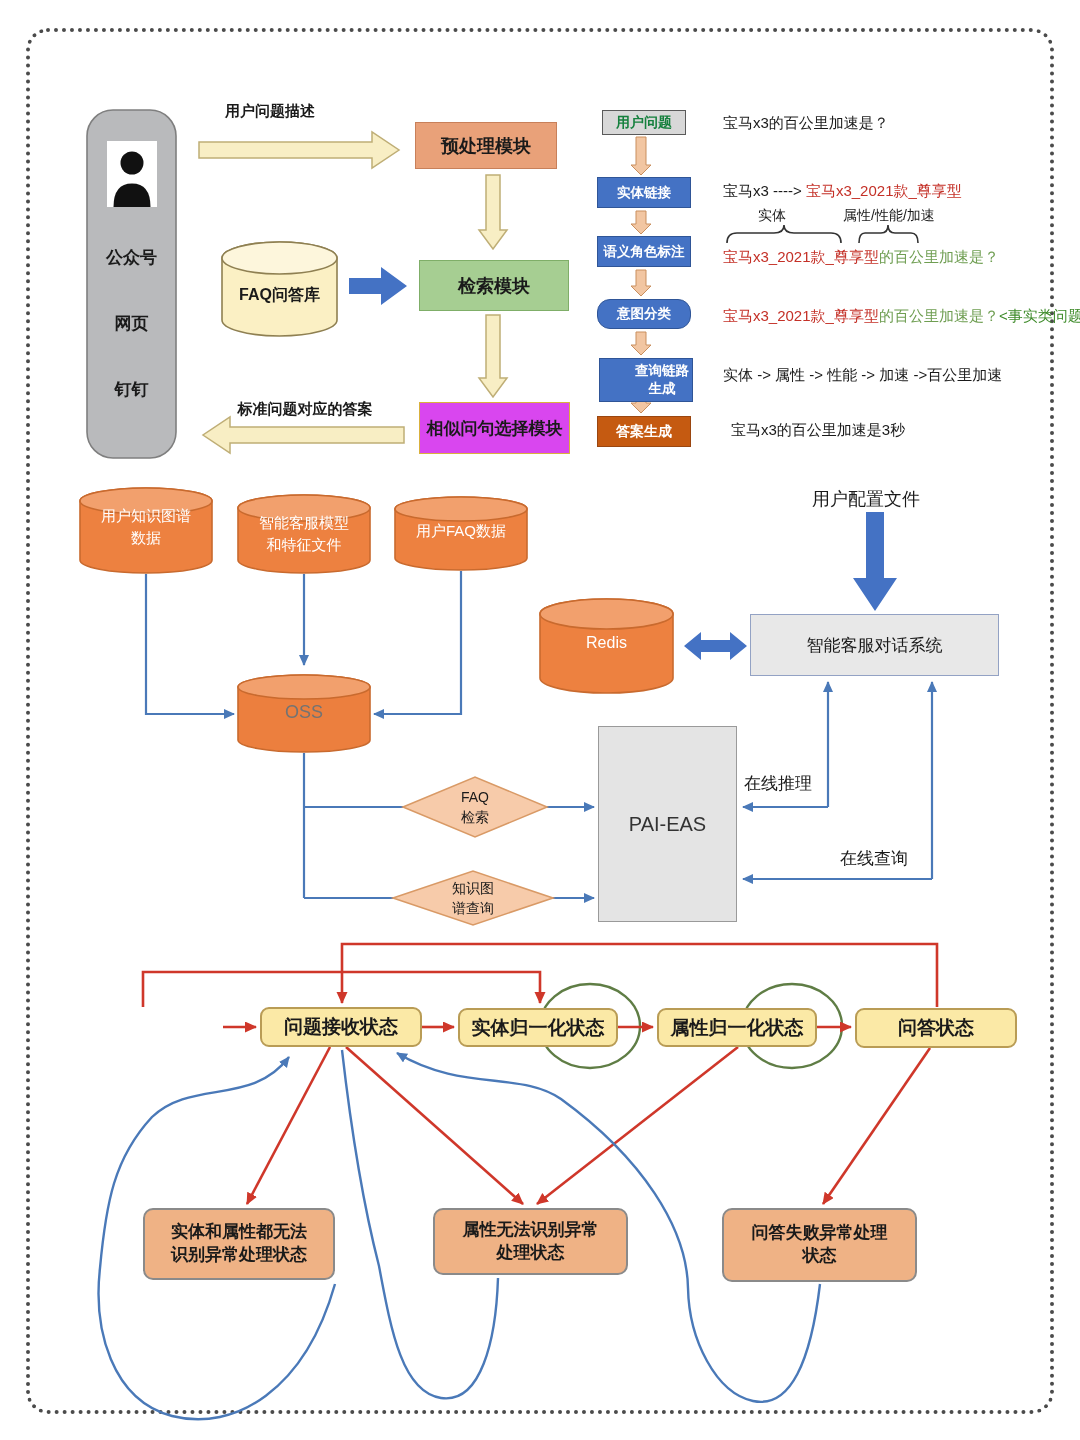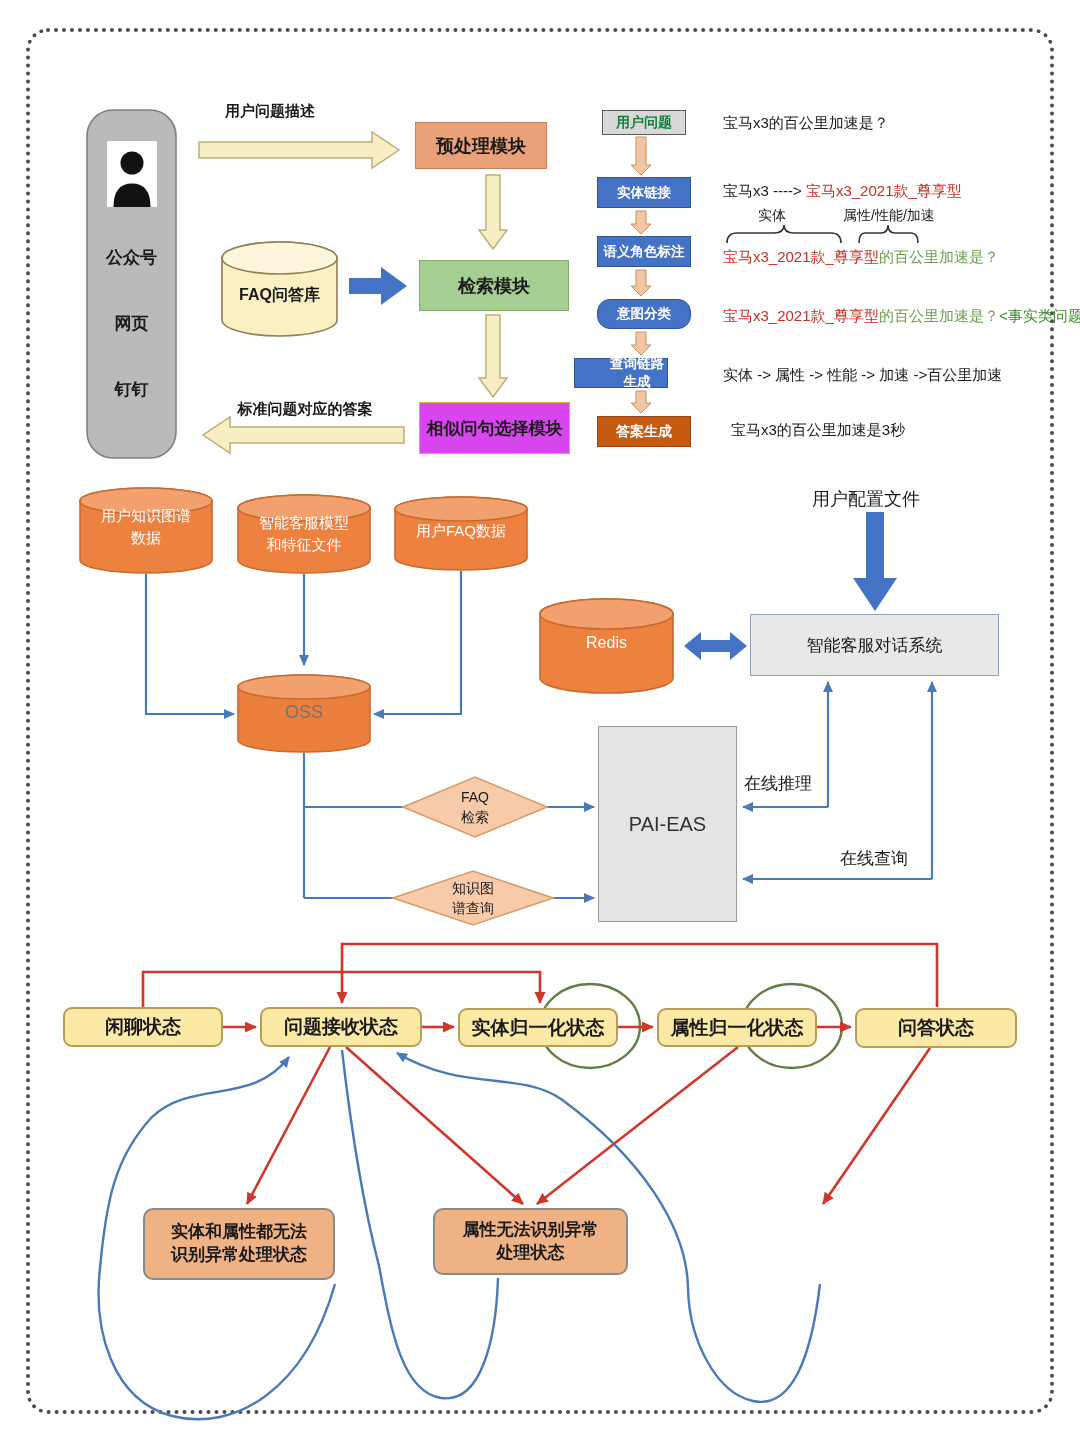--- a/index.html
+++ b/index.html
@@ -149,31 +149,31 @@
       <path d="M342,1050 C350,1120 362,1200 379,1266 C391,1330 402,1392 441,1398 C481,1404 496,1340 498,1278"></path>
       <path d="M820,1284 C811,1360 791,1409 753,1401 C716,1393 689,1340 688,1288 C687,1228 642,1158 561,1099 C521,1071 462,1092 397,1053" marker-end="url(#ab)"></path>
     </g>
   </svg>
 
   <div class="lbl bold c" style="left:87px;top:246px;width:89px;font-size:17px;">公众号</div>
   <div class="lbl bold c" style="left:87px;top:312px;width:89px;font-size:17px;">网页</div>
   <div class="lbl bold c" style="left:87px;top:378px;width:89px;font-size:17px;">钉钉</div>
 
   <div class="lbl bold c" style="left:195px;top:102px;width:150px;font-size:15px;">用户问题描述</div>
-  <div class="box b-pre bold" style="left:415px;top:122px;width:132px;height:47px;font-size:18px;">预处理模块</div>
+  <div class="box b-pre bold" style="left:415px;top:122px;width:142px;height:47px;font-size:18px;">预处理模块</div>
   <div class="lbl bold c" style="left:222px;top:285px;width:115px;font-size:16px;">FAQ问答库</div>
   <div class="box b-ret bold" style="left:419px;top:260px;width:150px;height:51px;font-size:18px;">检索模块</div>
   <div class="box b-sim bold" style="left:419px;top:402px;width:151px;height:52px;font-size:17px;">相似问句选择模块</div>
   <div class="lbl bold c" style="left:215px;top:400px;width:180px;font-size:15px;">标准问题对应的答案</div>
 
   <div class="box p-gray bold" style="left:602px;top:110px;width:84px;height:25px;font-size:14px;">用户问题</div>
   <div class="box p-blue" style="left:597px;top:177px;width:94px;height:31px;font-size:13.5px;font-weight:600;">实体链接</div>
   <div class="box p-blue" style="left:597px;top:236px;width:94px;height:31px;font-size:13.5px;font-weight:600;">语义角色标注</div>
   <div class="box p-blue" style="left:597px;top:299px;width:94px;height:30px;font-size:13.5px;font-weight:600;border-radius:13px;">意图分类</div>
-  <div class="box p-blue" style="left:574px;top:358px;width:94px;height:30px;font-size:13.5px;font-weight:600;padding-left:32px;">查询链路生成</div>
+  <div class="box p-blue" style="left:599px;top:358px;width:94px;height:44px;font-size:13.5px;font-weight:600;padding-left:32px;">查询链路生成</div>
   <div class="box p-orange" style="left:597px;top:416px;width:94px;height:31px;font-size:14px;font-weight:600;">答案生成</div>
 
   <div class="lbl ann" style="left:723px;top:114px;">宝马x3的百公里加速是？</div>
   <div class="lbl ann" style="left:723px;top:182px;"><span>宝马x3 ----&gt;</span> <span class="red">宝马x3_2021款_尊享型</span></div>
   <div class="lbl" style="left:758px;top:207px;font-size:14px;">实体</div>
   <div class="lbl" style="left:843px;top:207px;font-size:14px;">属性/性能/加速</div>
   <div class="lbl ann" style="left:723px;top:248px;"><span class="red">宝马x3_2021款_尊享型</span><span class="grn">的百公里加速是？</span></div>
   <div class="lbl ann" style="left:723px;top:307px;"><span class="red">宝马x3_2021款_尊享型</span><span class="grn">的百公里加速是？</span><span class="grn2">&lt;事实类问题:</span></div>
   <div class="lbl ann" style="left:723px;top:366px;">实体 -&gt; 属性 -&gt; 性能 -&gt; 加速 -&gt;百公里加速</div>
   <div class="lbl ann" style="left:731px;top:421px;">宝马x3的百公里加速是3秒</div>
@@ -188,23 +188,24 @@
   <div class="lbl" style="left:812px;top:487px;font-size:18px;">用户配置文件</div>
   <div class="box b-dialog" style="left:750px;top:614px;width:249px;height:62px;font-size:17px;">智能客服对话系统</div>
   <div class="box b-eas" style="left:598px;top:726px;width:139px;height:196px;font-size:20px;">PAI-EAS</div>
   <div class="lbl pre c" style="left:430px;top:788px;width:90px;font-size:14px;line-height:1.4;">FAQ
 检索</div>
   <div class="lbl pre c" style="left:428px;top:879px;width:90px;font-size:14px;line-height:1.4;">知识图
 谱查询</div>
   <div class="lbl" style="left:744px;top:772px;font-size:17px;">在线推理</div>
   <div class="lbl" style="left:840px;top:847px;font-size:17px;">在线查询</div>
 
-  <div class="box st" style="left:63px;top:1007px;width:160px;height:40px;">闲聊状态</div>
   <div class="box st" style="left:260px;top:1007px;width:162px;height:40px;">问题接收状态</div>
   <div class="box st" style="left:458px;top:1008px;width:160px;height:39px;">实体归一化状态</div>
   <div class="box st" style="left:657px;top:1008px;width:160px;height:39px;">属性归一化状态</div>
   <div class="box st" style="left:855px;top:1008px;width:162px;height:40px;">问答状态</div>
 
   <div class="box exc pre" style="left:143px;top:1208px;width:192px;height:72px;">实体和属性都无法
 识别异常处理状态</div>
   <div class="box exc pre" style="left:433px;top:1208px;width:195px;height:67px;">属性无法识别异常
 处理状态</div>
+  <div class="box exc pre" style="left:722px;top:1208px;width:195px;height:74px;">问答失败异常处理
+状态</div>
 </div>
 
 </body></html>

